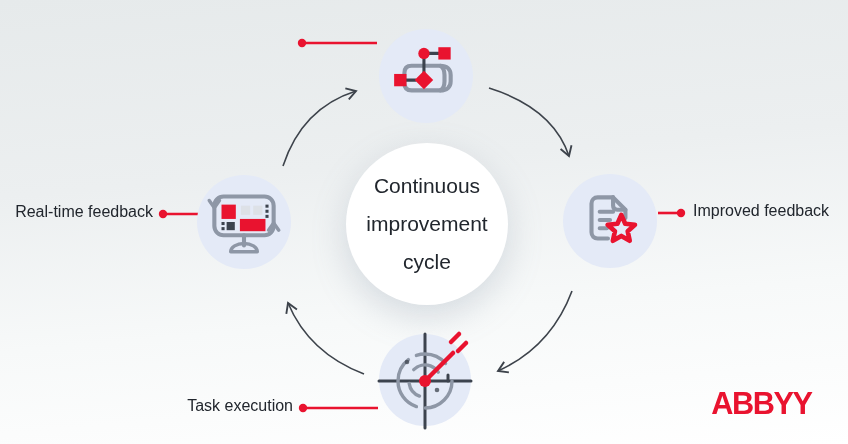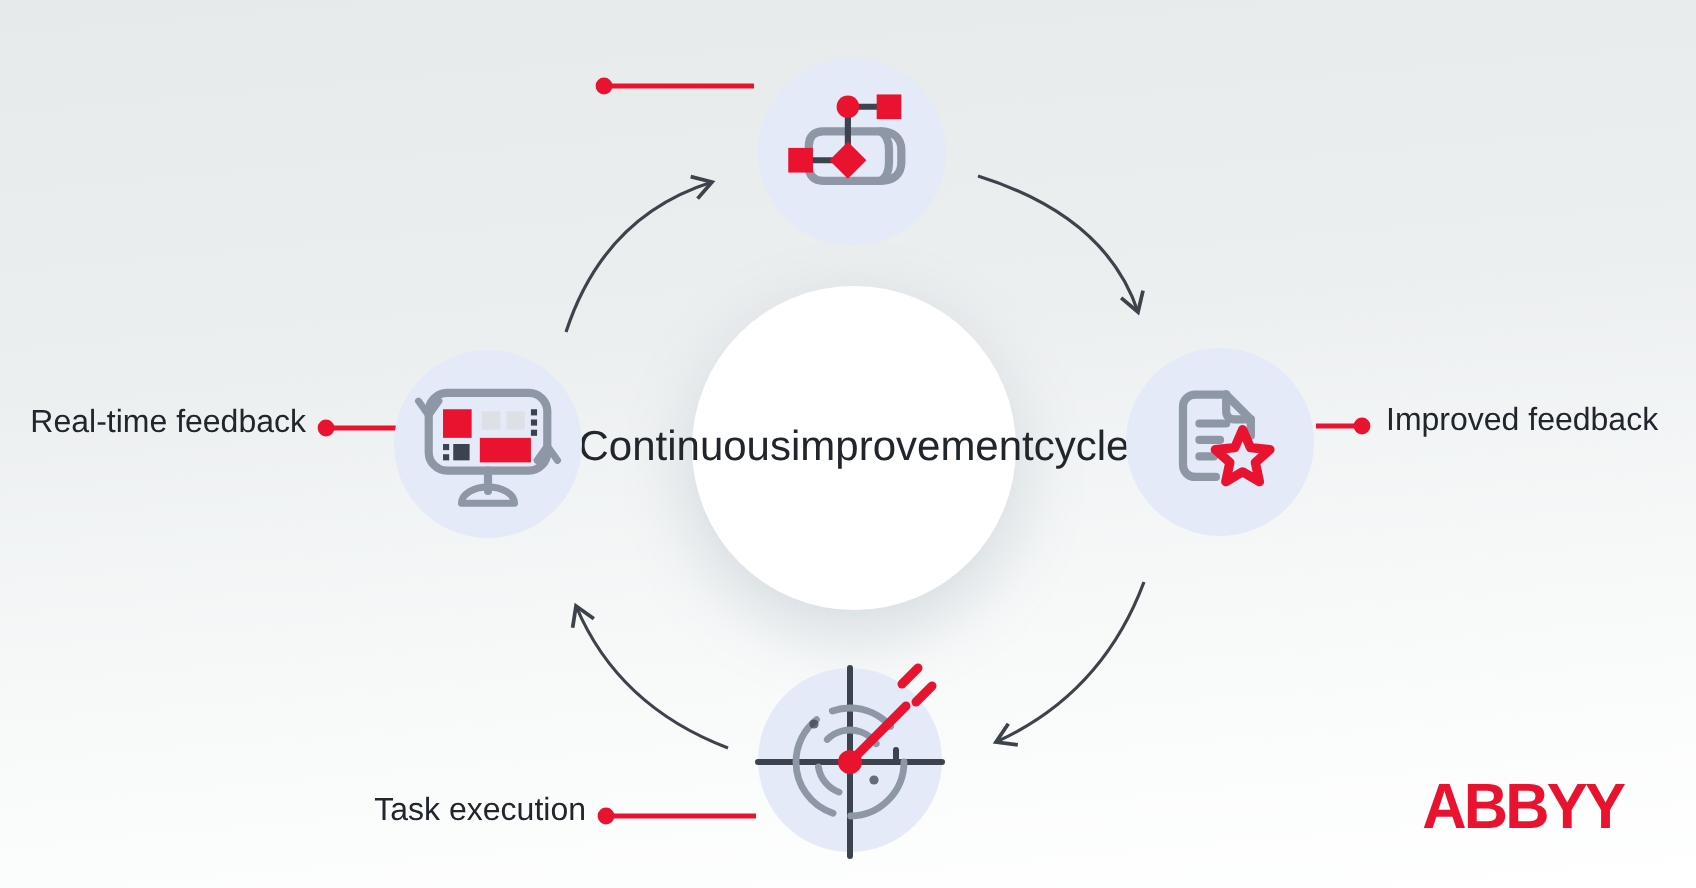--- a/index.html
+++ b/index.html
@@ -11,21 +11,21 @@
   .overlay{position:absolute;left:0;top:0;pointer-events:none;}
   .node-circle{position:absolute;border-radius:50%;background:var(--circle-bg);
     display:flex;align-items:center;justify-content:center;}
   .nc-top{left:379px;top:29px;width:94px;height:94px;}
   .nc-right{left:563px;top:174px;width:94px;height:94px;}
   .nc-bottom{left:379px;top:334px;width:92px;height:92px;}
   .nc-left{left:197px;top:175px;width:94px;height:94px;}
   .nc-bottom svg{overflow:visible;}
   .center-circle{position:absolute;left:346px;top:143px;width:162px;height:162px;border-radius:50%;
     background:#ffffff;box-shadow:0 12px 34px rgba(130,142,160,.28);
-    display:flex;flex-direction:row;align-items:center;justify-content:center;
+    display:flex;flex-direction:column;align-items:center;justify-content:center;
     font-size:21px;line-height:38px;color:var(--dark);text-align:center;}
   .label{position:absolute;font-size:16px;color:var(--dark);white-space:nowrap;}
   .lab-pa{right:558px;top:33px;text-align:right;}
   .lab-rf{right:695px;top:203px;text-align:left;}
   .lab-io{left:693px;top:202px;}
   .lab-te{right:555px;top:397px;}
   .logo{position:absolute;right:36px;bottom:22px;font-size:32px;font-weight:800;
     letter-spacing:-1.5px;color:var(--red);transform:scaleX(.96);transform-origin:right;}
   
   .st-gray{fill:none;stroke:var(--icon-gray);stroke-width:4;stroke-linecap:round;stroke-linejoin:round;}

